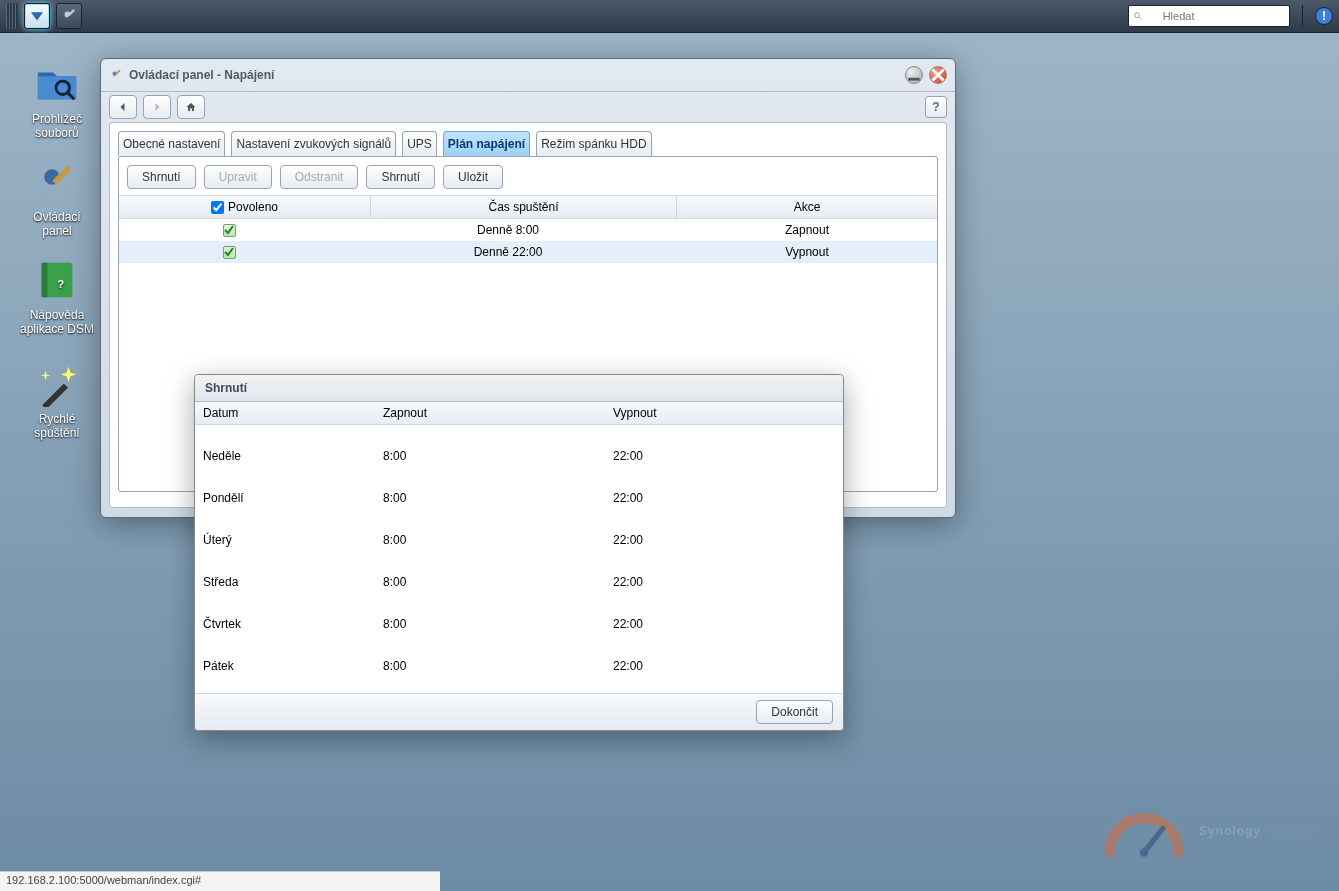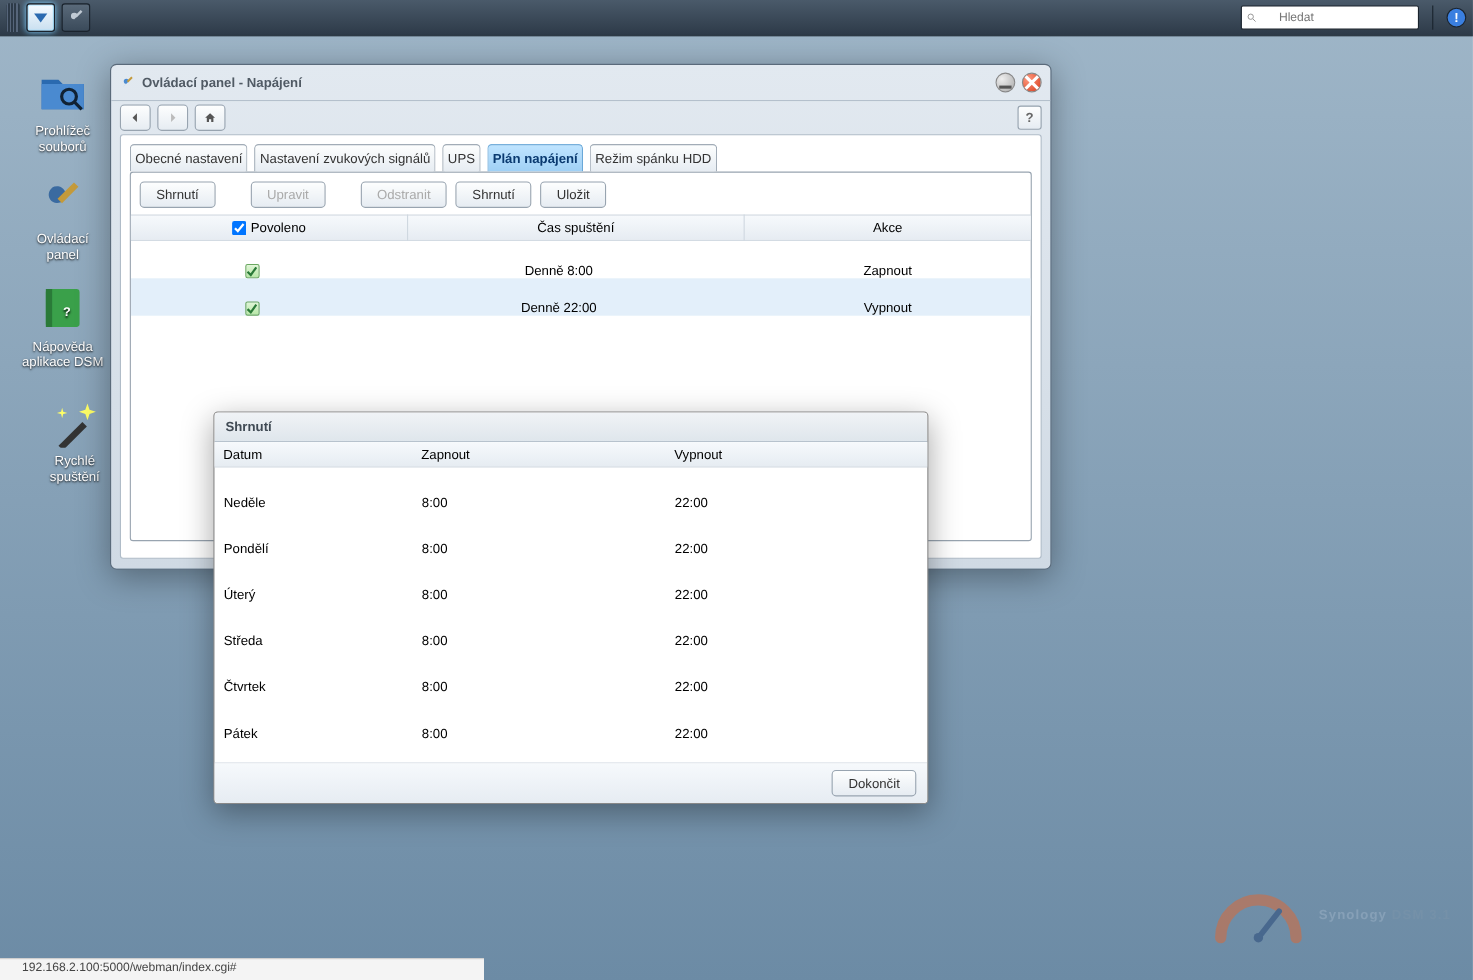--- a/index.html
+++ b/index.html
@@ -45,30 +45,30 @@
 
 
 .tabs { display:flex; gap:6px; padding:8px 8px 0 8px; }
 .tab { border:1px solid #98a4b0; border-bottom:0; border-radius:4px 4px 0 0; padding:5px 4px; background:linear-gradient(#fdfefe,#e6ecf2); color:#333; cursor:default; }
 .tab.active { background:linear-gradient(#bfe4ff,#9fd0f5); color:#0a3a70; font-weight:bold; border-color:#6aa8d8; }
 .tabpane { border:1px solid #98a4b0; border-radius:3px; margin:0 8px 8px 8px; background:#fff; }
 
 
 .btnrow { display:flex; gap:8px; padding:8px 8px 6px 8px; }
 .btn { border:1px solid #98a4b0; border-radius:4px; background:linear-gradient(#fdfefe,#e6ecf2); padding:4px 14px; color:#333; }
-.btn.disabled { color:#aaa;margin-left:24px; }
+.btn.disabled { color:#aaa; }
 
 
 .grid-head { display:flex; border-top:1px solid #cfd8e0; border-bottom:1px solid #cfd8e0; background:linear-gradient(#f6f9fc,#e6ecf2); height:24px; align-items:center; }
 .grid-head > div { border-right:1px solid #cfd8e0; height:24px; display:flex; align-items:center; justify-content:center; }
 .grid-head .c1 { width:252px; gap:4px; }
 .grid-head .c2 { flex:1; }
 .grid-head .c3 { width:260px; border-right:0; }
 .grid-body { height:280px; overflow:auto; }
-.grow { display:flex; height:34px; align-items:flex-end; }
+.grow { display:flex; height:22px; align-items:center; }
 .grow.sel { background:#e3effa; }
 .grow .c1 { width:220px; display:flex; justify-content:center; }
 .grow .c2 { flex:1; text-align:center; }
 .grow .c3 { width:260px; text-align:center; }
 .chk { width:13px; height:13px; border:1px solid #6aa860; border-radius:2px; background:linear-gradient(#dff5d6,#b8e8a8); display:inline-flex; align-items:center; justify-content:center; }
 .chk svg { width:10px; height:10px; }
 .chk-head { width:13px; height:13px; }
 
 
 .dialog { position:absolute; background:#fff; border:1px solid #888; border-radius:4px; box-shadow:0 8px 28px rgba(0,0,0,.35); }
@@ -80,21 +80,21 @@
 .dlg-head .d3, .dlg-row .d3 { flex:1; }
 .dlg-body { height:268px; overflow:auto; }
 .dlg-row { display:flex;margin-top:20px; }
 .dlg-foot { border-top:1px solid #cfd8e0; background:linear-gradient(#f6f9fc,#e6ecf2); padding:6px 10px; display:flex; justify-content:flex-end; border-radius:0 0 4px 4px; }
 
 
 .wm { position:absolute; right:20px; bottom:30px; opacity:.55; font-size:28px; font-weight:bold; color:#9ab0c5; letter-spacing:1px; display:flex; align-items:center; gap:10px; }
 .wm svg { width:90px; height:60px; }
 
 
-.statusbar { position:absolute; left:0; bottom:0; height:20px; background:#f4f4f4; border-top:1px solid #ccc; padding:2px 20px; color:#444; font-size:11px; width:440px; }
+.statusbar { position:absolute; left:0; bottom:0; height:20px; background:#f4f4f4; border-top:1px solid #ccc; padding:2px 6px; color:#444; font-size:11px; width:440px; }
 </style>
 </head>
 <body>
 
 <div class="taskbar">
   <div class="tb-grip"></div>
   <div class="tb-btn sel">
     <svg viewBox="0 0 24 24">
         <polygon points="4,7 20,7 12,18" fill="#2a6ab0"></polygon>
       </svg>
@@ -143,21 +143,21 @@
   <div class="ic">
       <svg viewBox="0 0 48 48">
         <rect x="8" y="6" width="32" height="36" rx="3" fill="#3aa04a"></rect>
         <rect x="8" y="6" width="6" height="36" fill="#2a7a38"></rect>
         <text x="28" y="32" font-size="26" fill="#fff" text-anchor="middle" font-weight="bold">?</text>
       </svg>
     </div>
   <div class="lbl" style="white-space:pre">Nápověda
 aplikace DSM</div>
 </div>
-<div class="desktop-icon" style="left:23px; top:360px;">
+<div class="desktop-icon" style="left:12px; top:360px;">
   <div class="ic">
       <svg viewBox="0 0 48 48">
         <rect x="6" y="34" width="32" height="6" transform="rotate(-45 22 37)" fill="#333"></rect>
         <polygon points="36,6 38,12 44,14 38,16 36,22 34,16 28,14 34,12" fill="#ff6"></polygon>
         <polygon points="12,10 13,14 17,15 13,16 12,20 11,16 7,15 11,14" fill="#ff6"></polygon>
       </svg>
     </div>
   <div class="lbl" style="white-space:pre">Rychlé
 spuštění</div>
 </div>

